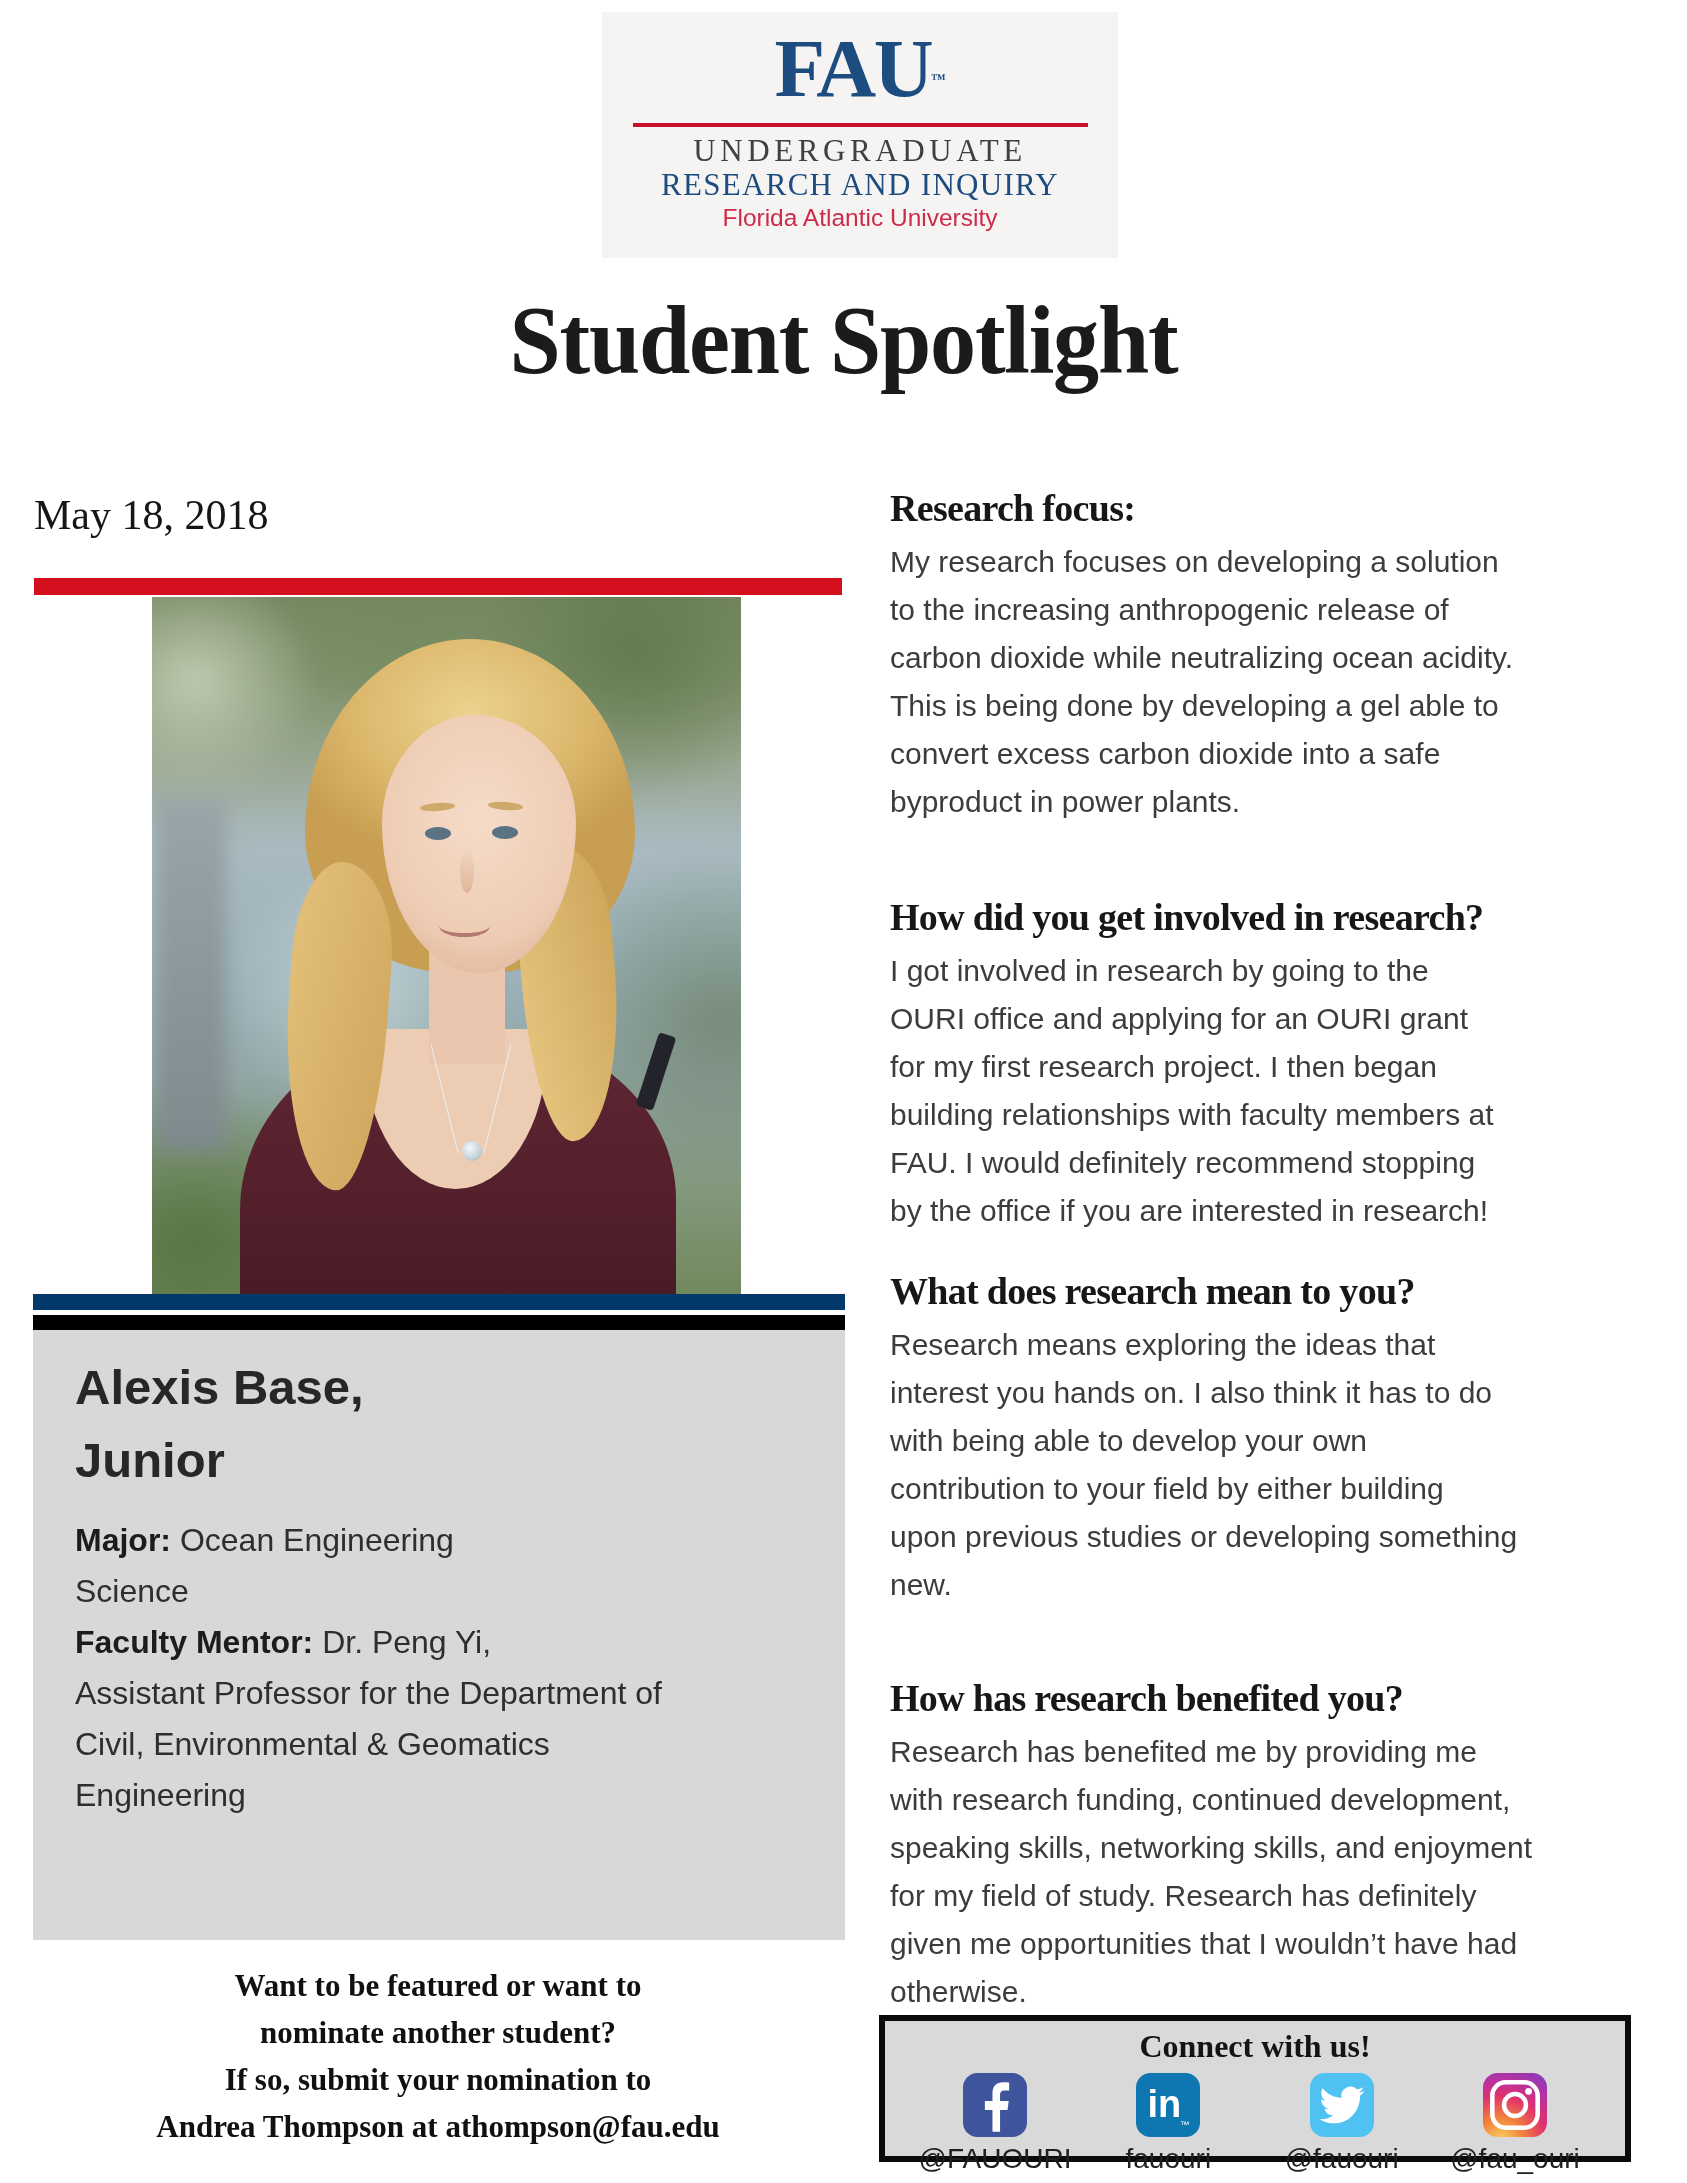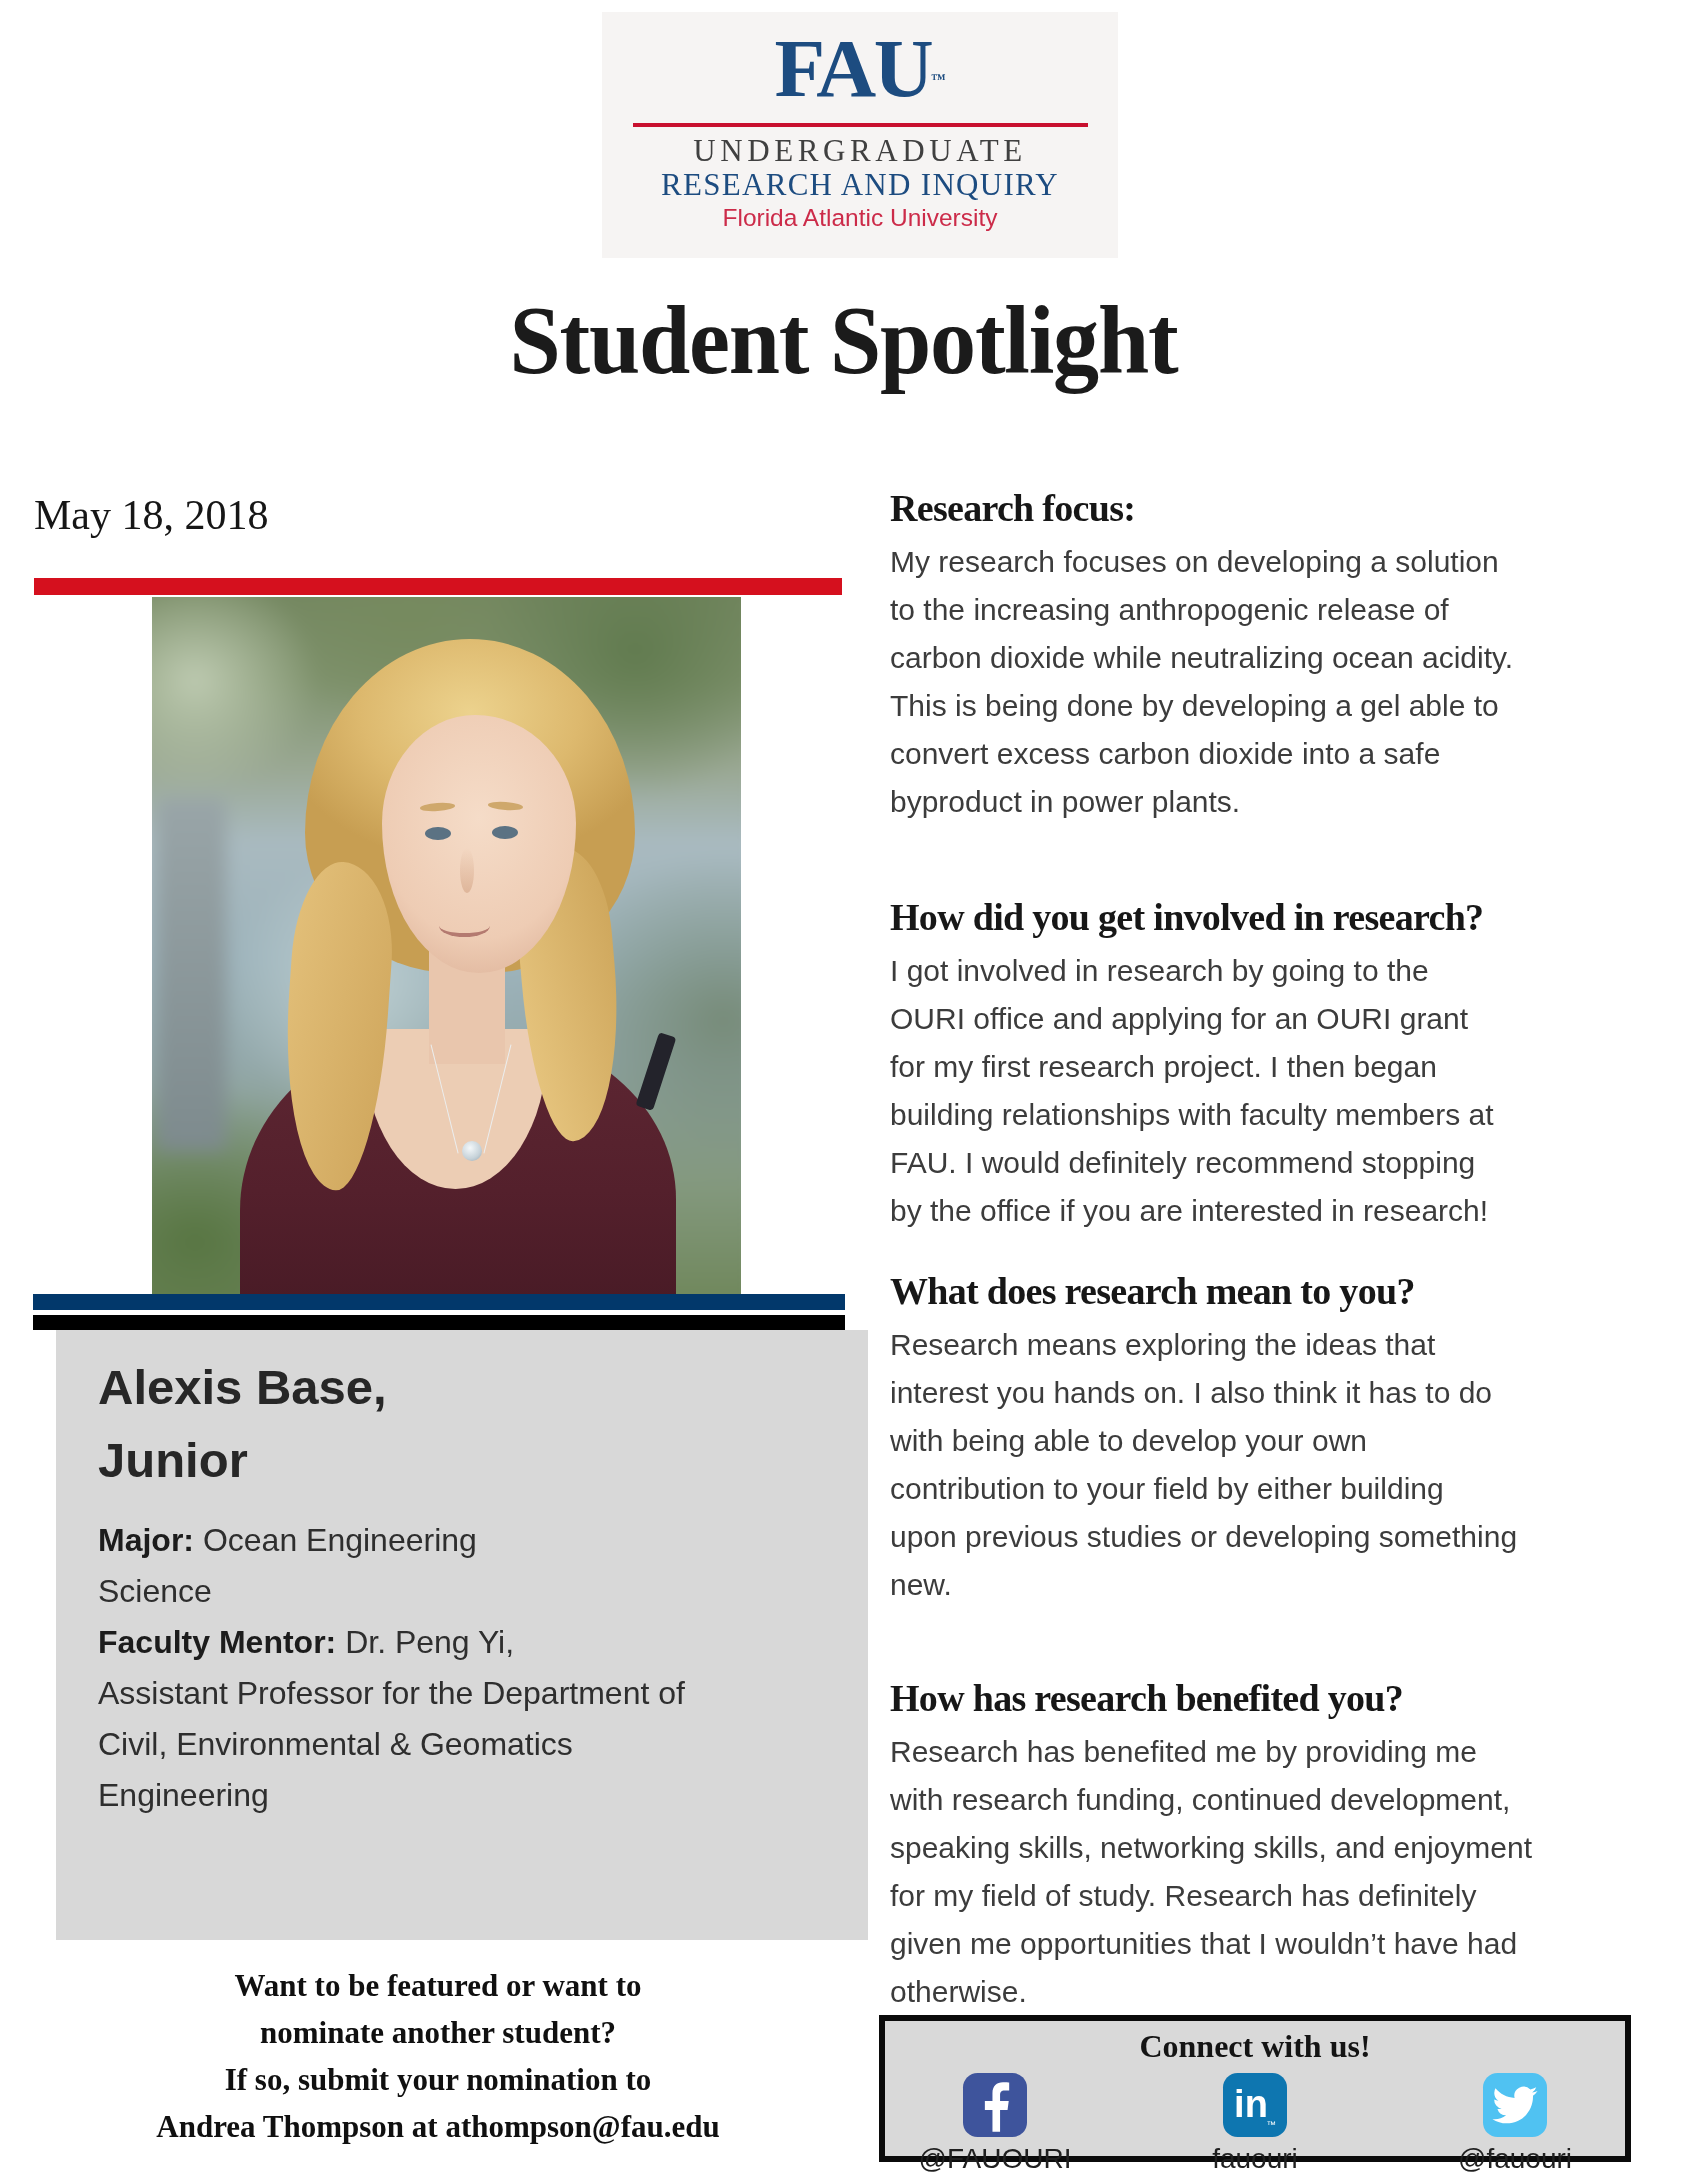--- a/index.html
+++ b/index.html
@@ -77,21 +77,21 @@
         background:linear-gradient(180deg,rgba(209,160,127,0),rgba(201,148,114,.45));}
   .mouth{left:48.8%;top:45.6%;width:8.6%;height:2.6%;z-index:7;
          border-bottom:4px solid #b47a70;border-radius:0 0 55% 55%;}
   .chain{width:1.3px;height:16%;background:rgba(235,241,244,.9);z-index:7;}
   .chain.l{left:49.5%;top:64%;transform:rotate(-14deg);}
   .chain.r{left:58.5%;top:64%;transform:rotate(14deg);}
   .pendant{left:52.6%;top:78%;width:3.4%;height:2.9%;z-index:7;border-radius:50%;
            background:radial-gradient(circle at 40% 35%, #f4f8fa, #c6d2d9 60%, #93a5af 100%);}
 
   
-  .info-panel{position:absolute;left:33px;top:1330px;width:812px;height:610px;background:#d8d8d8;margin-left:23px;}
+  .info-panel{position:absolute;left:33px;top:1330px;width:812px;height:610px;background:#d8d8d8;}
   .student-name{position:absolute;left:42px;top:21px;font-weight:bold;font-size:49px;
                 line-height:73px;color:#272727;letter-spacing:0;}
   .student-meta{position:absolute;left:42px;top:185px;font-size:32px;line-height:51px;
                 color:#2e2e2e;width:741px;}
   .student-meta .lbl{font-weight:bold;color:#1c1c1c;}
 
   
   .footer-note{position:absolute;left:34px;top:1962px;width:808px;text-align:center;
                font-family:"Liberation Serif",serif;font-weight:bold;font-size:31px;
                line-height:47px;color:#101010;white-space:pre-line;}
@@ -246,18 +246,28 @@
 
       <div class="social">
         <div class="icon tw">
           <svg width="64" height="64" viewBox="-5 -5 34 34">
             <path fill="#ffffff" d="M23.953 4.57a10 10 0 01-2.825.775 4.958 4.958 0 002.163-2.723c-.951.555-2.005.959-3.127 1.184a4.92 4.92 0 00-8.384 4.482C7.69 8.095 4.067 6.13 1.64 3.162a4.822 4.822 0 00-.666 2.475c0 1.71.87 3.213 2.188 4.096a4.904 4.904 0 01-2.228-.616v.06a4.923 4.923 0 003.946 4.827 4.996 4.996 0 01-2.212.085 4.936 4.936 0 004.604 3.417 9.867 9.867 0 01-6.102 2.105c-.39 0-.779-.023-1.17-.067a13.995 13.995 0 007.557 2.209c9.053 0 13.998-7.496 13.998-13.985 0-.21 0-.42-.015-.63A9.935 9.935 0 0024 4.59z"></path>
           </svg>
         </div>
         <div class="handle">@fauouri</div>
       </div>
 
+      <div class="social">
+        <div class="icon ig">
+          <svg width="64" height="64" viewBox="0 0 48 48">
+            <rect x="7" y="7" width="34" height="34" rx="10" fill="none" stroke="#ffffff" stroke-width="3.4"></rect>
+            <circle cx="24" cy="24" r="8.2" fill="none" stroke="#ffffff" stroke-width="3.4"></circle>
+            <circle cx="34.2" cy="13.8" r="2.5" fill="#ffffff"></circle>
+          </svg>
+        </div>
+        <div class="handle">@fau_ouri</div>
+      </div>
 
     </div>
   </div>
 
 </div>
 
 
 </body></html>

